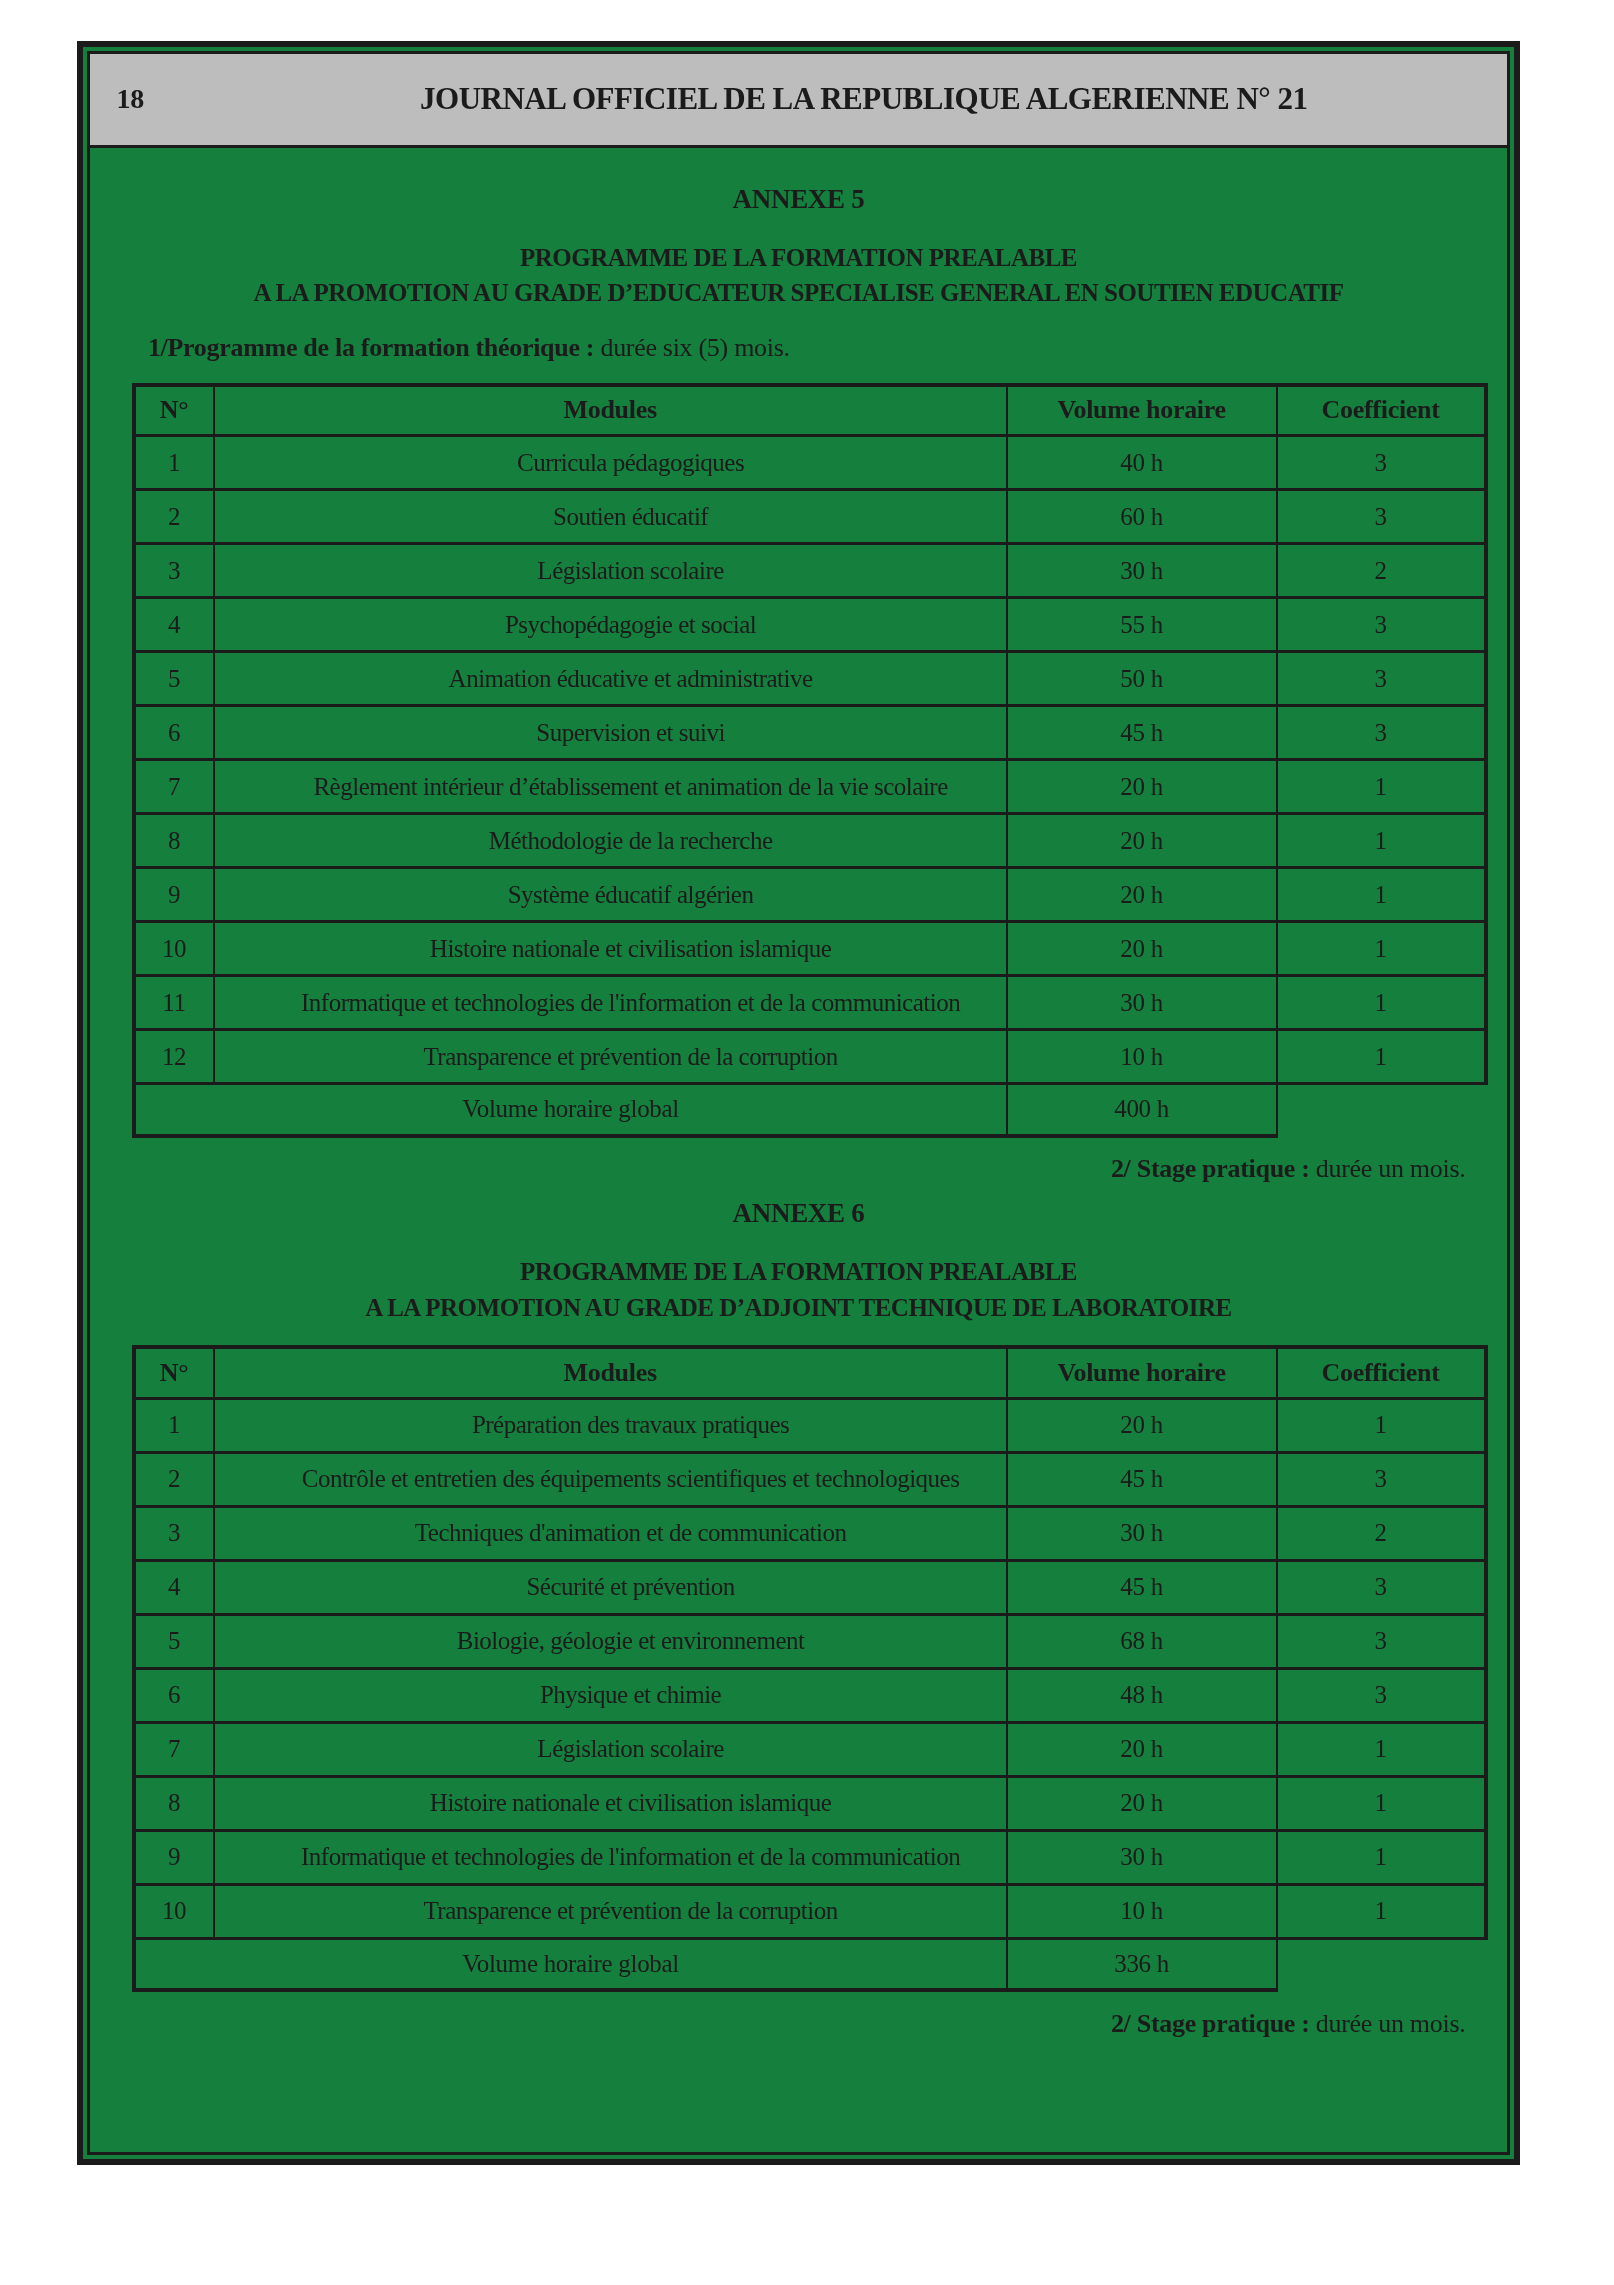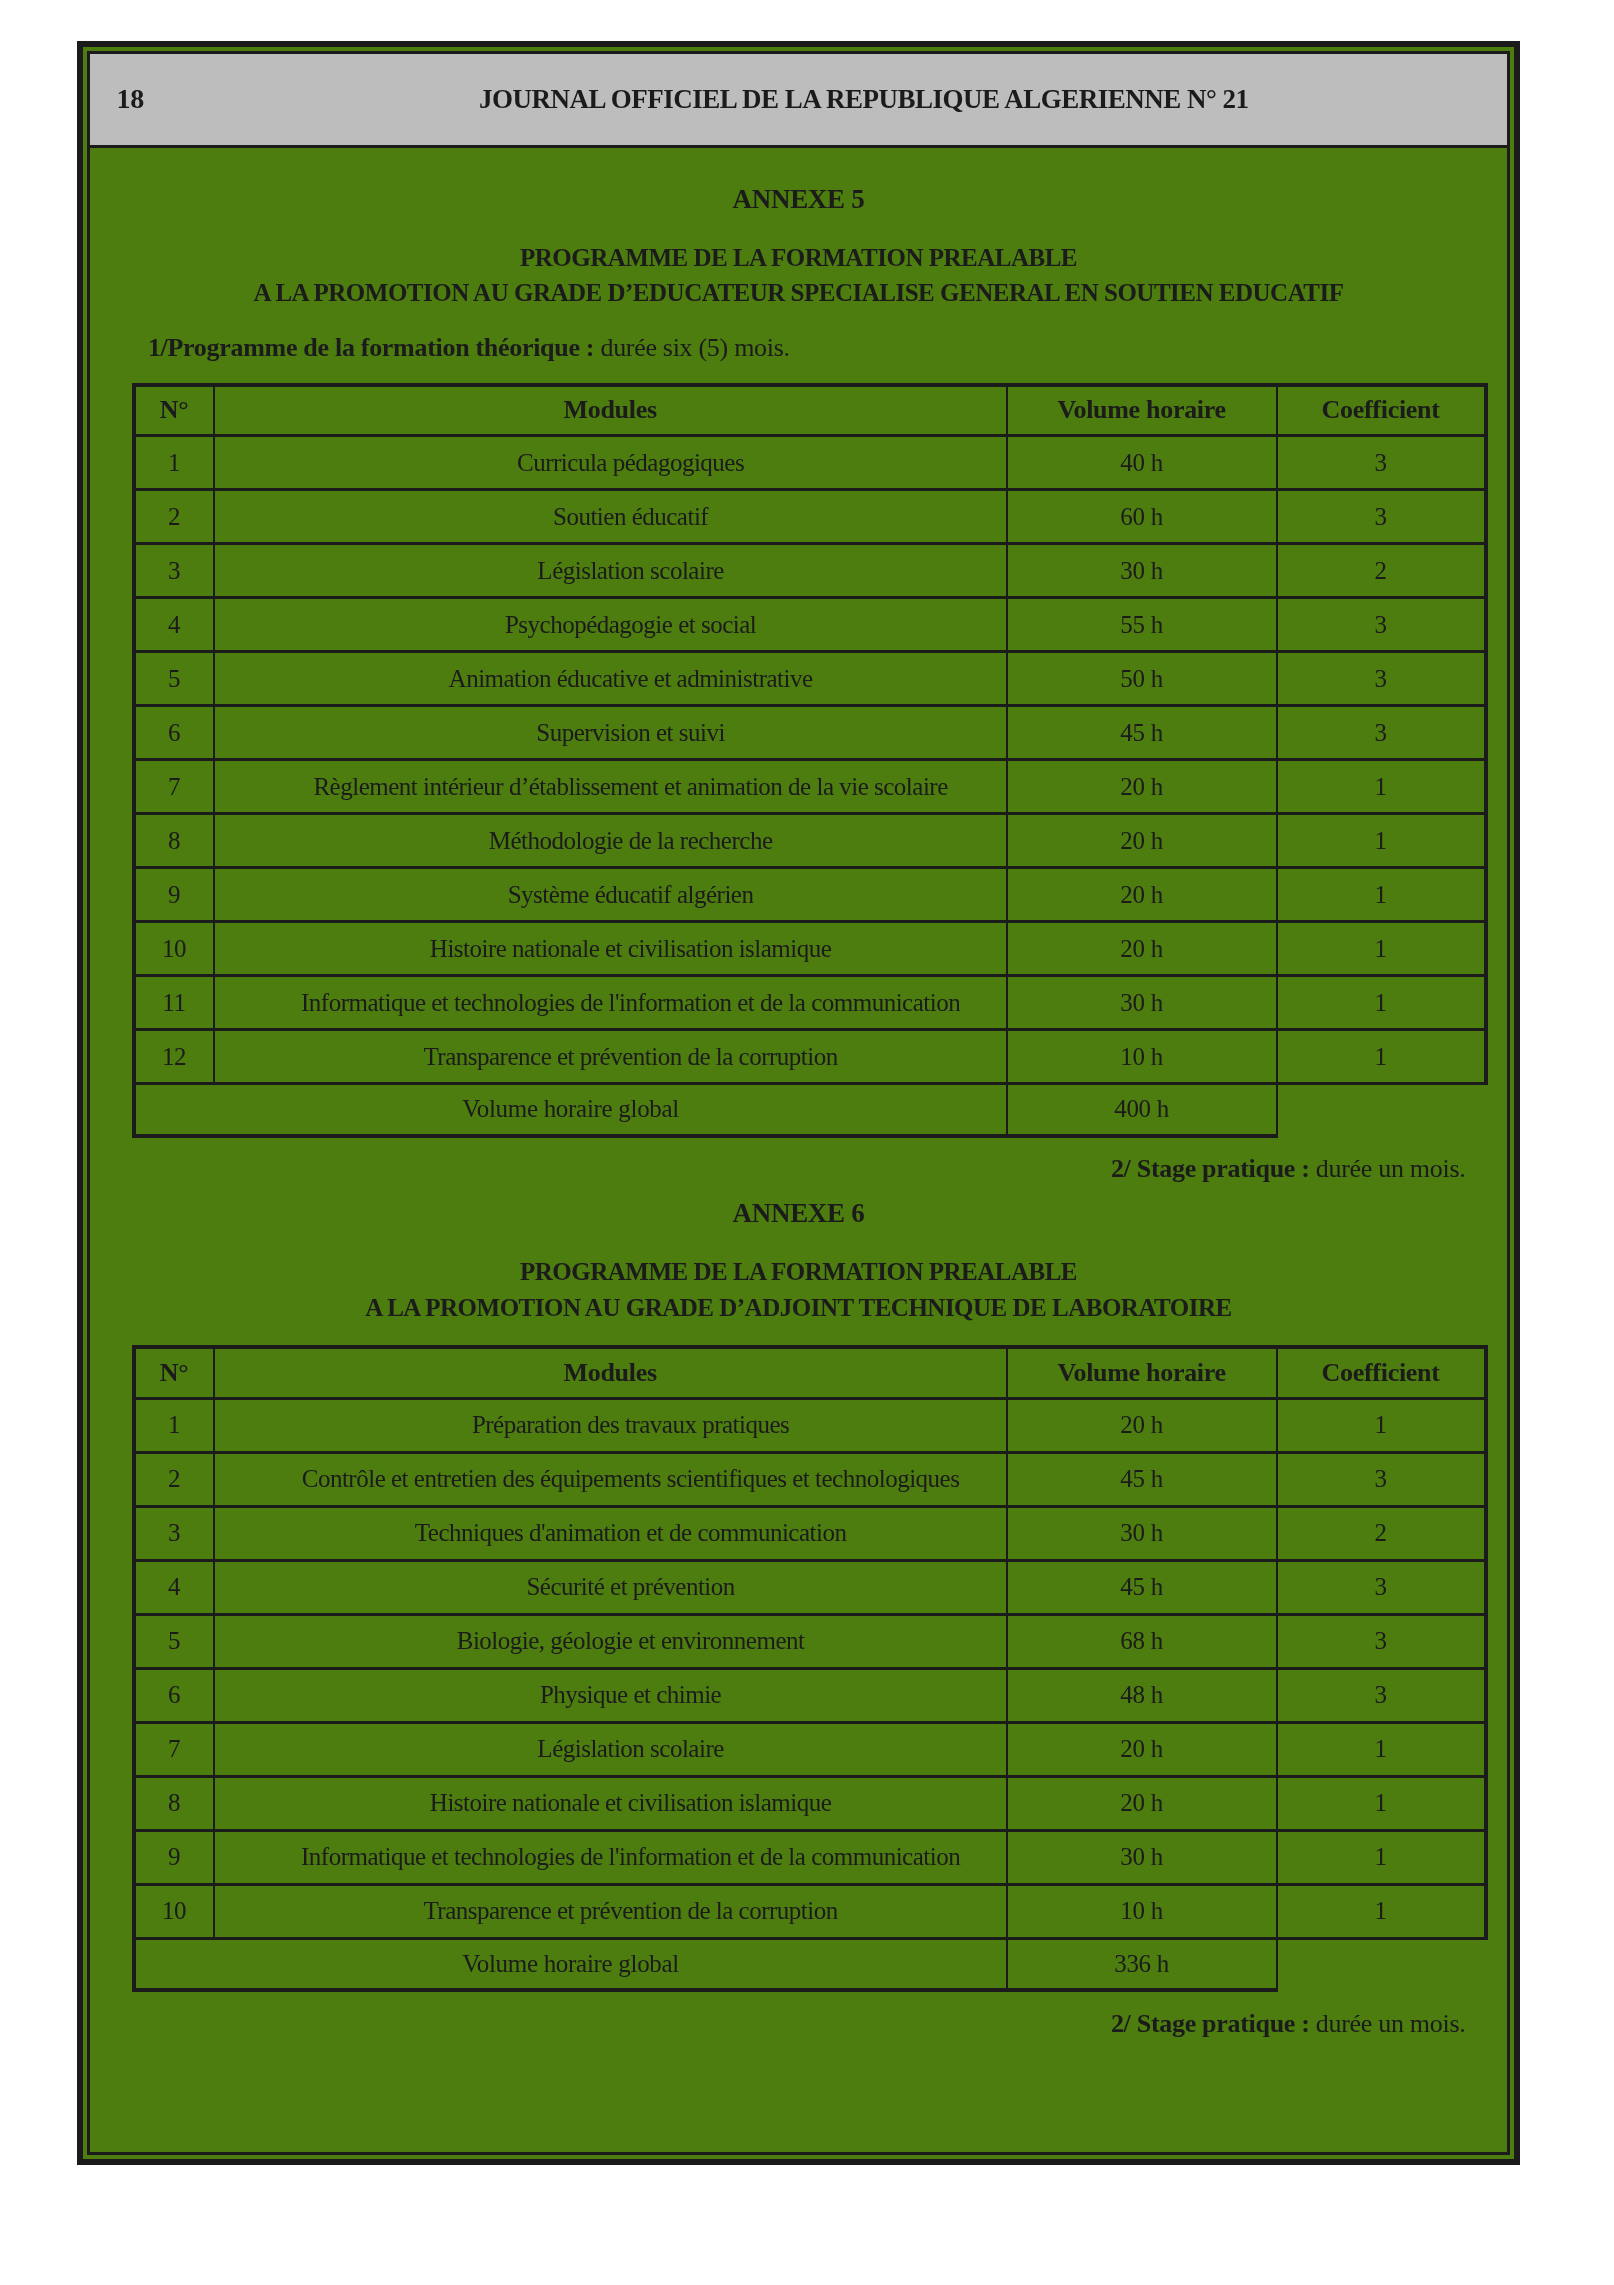--- a/index.html
+++ b/index.html
@@ -13,21 +13,21 @@
     position:relative;
     font-family:"Liberation Serif","DejaVu Serif",serif;
     color:var(--ink);
     letter-spacing:-0.3px;
   }
   .page-frame{
     position:absolute;left:77px;top:41px;
     width:1443px;height:2124px;
     border:6.3px solid var(--ink);
     padding:3.6px;
-    background:#4d7c0f;
+    background:#15803d;
   }
   .page-inner{
     width:100%;height:100%;
     border:3.6px solid var(--ink);
     overflow:hidden;
     display:flex;flex-direction:column;
   }
   
   .header-band{
     flex:0 0 94px;
@@ -35,21 +35,21 @@
     border-bottom:3.6px solid var(--ink);
     display:flex;align-items:center;
     padding:0 14.5px 0 27px;
   }
   .page-number{
     width:118px;
     font-weight:bold;font-size:28px;
   }
   .journal-title{
     flex:1;text-align:center;
-    font-weight:bold;font-size:27px;letter-spacing:-0.5px;
+    font-weight:bold;font-size:31px;letter-spacing:-0.5px;
   }
   .header-dates{
     width:244px;text-align:right;
     font-weight:bold;font-size:27px;line-height:1.45;letter-spacing:-0.5px;
   }
   
   .content{
     flex:1;
     padding:0 42px;
   }

